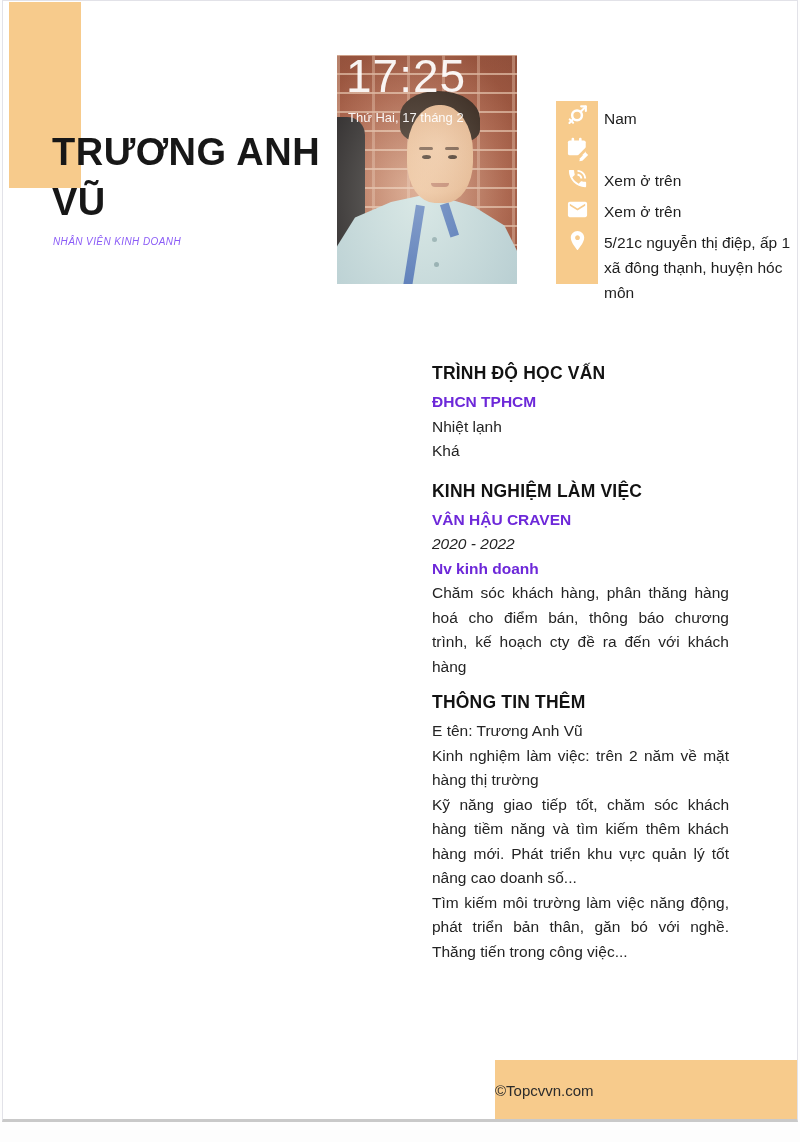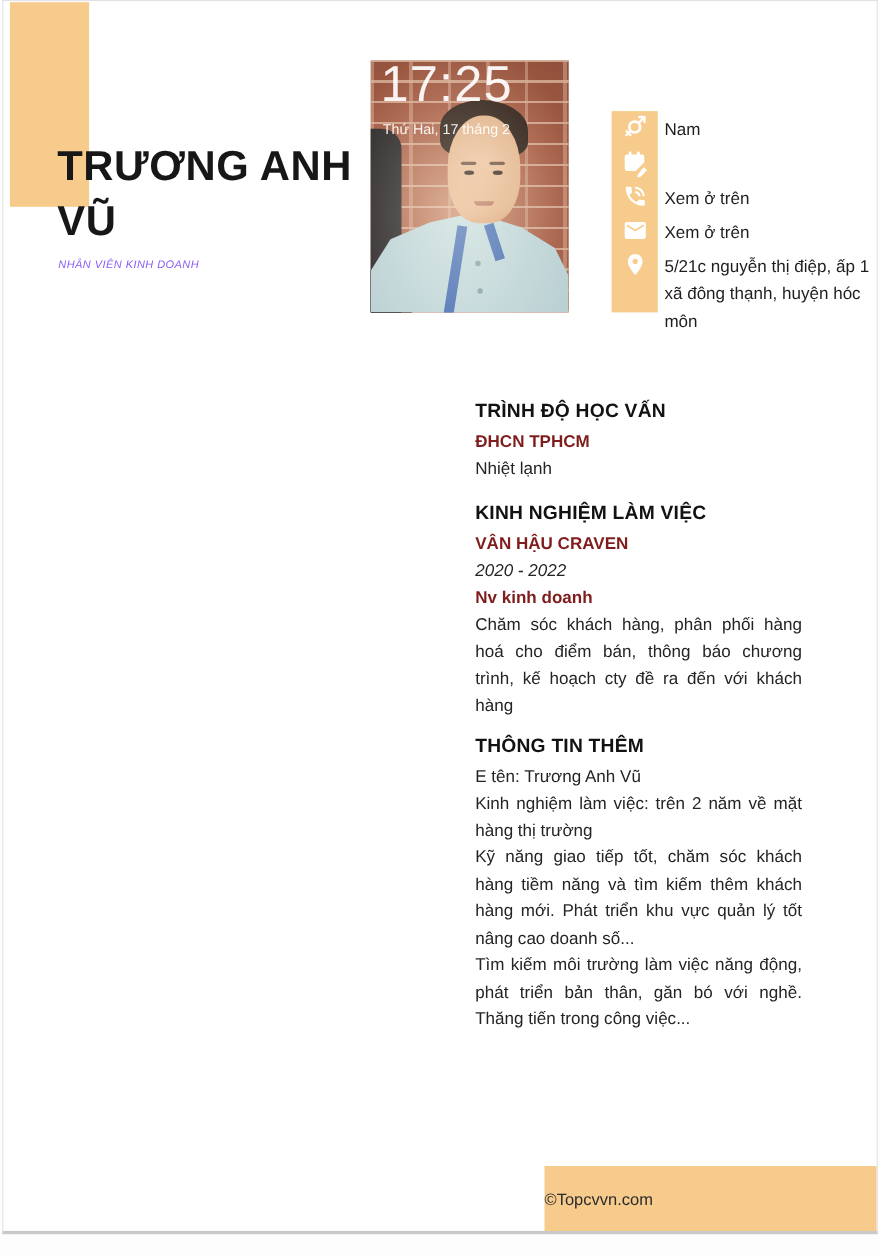--- a/index.html
+++ b/index.html
@@ -65,21 +65,21 @@
   .col { position:absolute; top:361px; font-size:15.5px; line-height:24.5px; color:#242424; }
   .col-left  { left:63px;  width:315px; }
   .col-right { left:429px; width:297px; }
   .col h2 { font-size:17.5px; font-weight:700; color:#121212; line-height:22px; letter-spacing:.2px; }
   .col .jus { text-align:justify; }
   .col p.body { margin-top:6px; }
   .col h2 + .sub { margin-top:6px; }
   .mt-sec  { margin-top:22px; }
   .mt-sec2 { margin-top:16px; }
   .mt-sec3 { margin-top:12px; }
-  .sub-bold { font-weight:700; color:#7f1d1d; }
+  .sub-bold { font-weight:700; color:#6d28d9; }
   .sub-italic { font-style:italic; }
   .extra p { margin:0; text-align:justify; }
 
   
   .footer-block { position:absolute; right:0; top:1059px; width:302px; height:60px; background:#f7cb8c;
     display:flex; align-items:center; justify-content:flex-start; padding-right:19px; }
   .footer-block span { font-size:15px; color:#2b2b2b; }
 </style>
 </head>
 <body>
@@ -153,26 +153,27 @@
   <div class="info-value iv-0">Nam</div>
   <div class="info-value iv-2">Xem ở trên</div>
   <div class="info-value iv-3">Xem ở trên</div>
   <div class="info-value iv-4">5/21c nguyễn thị điệp, ấp 1 xã đông thạnh, huyện hóc môn</div>
 
 
   <div class="col col-right">
     <h2>TRÌNH ĐỘ HỌC VẤN</h2>
     <div class="sub sub-bold">ĐHCN TPHCM</div>
     <div>Nhiệt lạnh</div>
+    <div>Khá</div>
 
     <h2 class="mt-sec2">KINH NGHIỆM LÀM VIỆC</h2>
     <div class="sub sub-bold">VÂN HẬU CRAVEN</div>
     <div class="sub-italic">2020 - 2022</div>
     <div class="sub-bold">Nv kinh doanh</div>
-    <p class="jus">Chăm sóc khách hàng, phân phối hàng hoá cho điểm bán, thông báo chương trình, kế hoạch cty đề ra đến với khách hàng</p>
+    <p class="jus">Chăm sóc khách hàng, phân thăng hàng hoá cho điểm bán, thông báo chương trình, kế hoạch cty đề ra đến với khách hàng</p>
 
     <h2 class="mt-sec3">THÔNG TIN THÊM</h2>
     <div class="extra" style="margin-top:6px">
       <p>E tên: Trương Anh Vũ</p>
       <p>Kinh nghiệm làm việc: trên 2 năm về mặt hàng thị trường</p>
       <p>Kỹ năng giao tiếp tốt, chăm sóc khách hàng tiềm năng và tìm kiếm thêm khách hàng mới. Phát triển khu vực quản lý tốt nâng cao doanh số...</p>
       <p>Tìm kiếm môi trường làm việc năng động, phát triển bản thân, găn bó với nghề. Thăng tiến trong công việc...</p>
     </div>
   </div>
 

